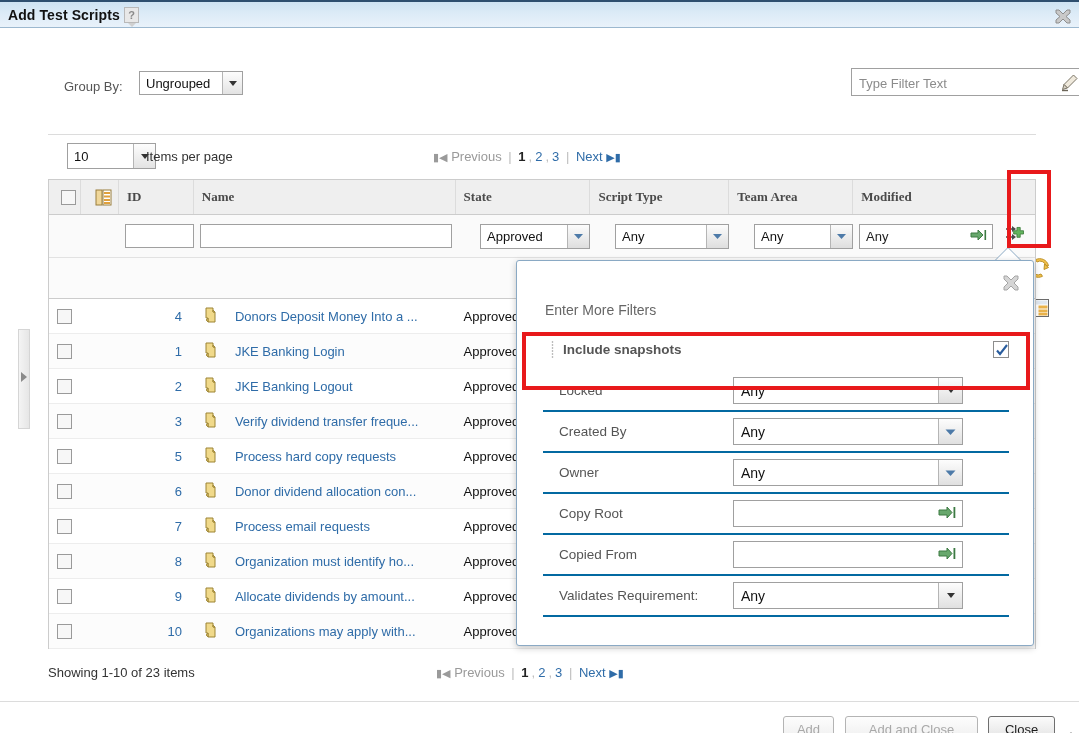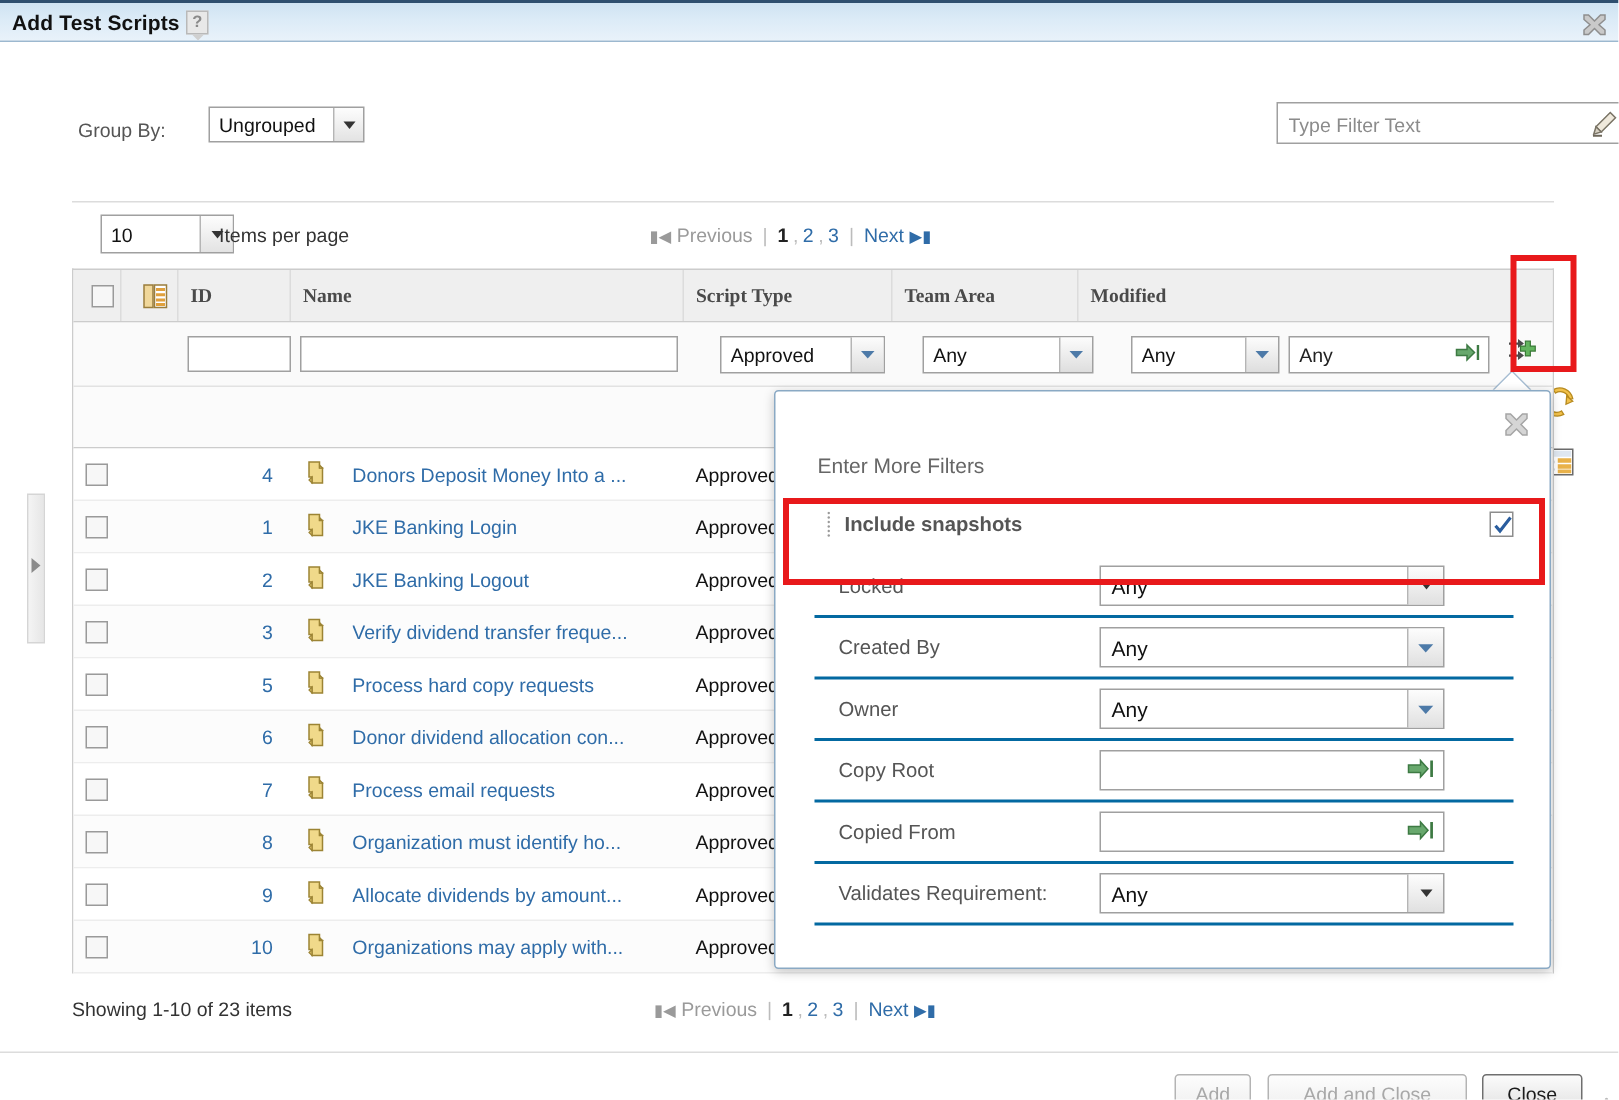--- a/index.html
+++ b/index.html
@@ -66,21 +66,21 @@
     border-top:5px solid transparent;
     border-bottom:5px solid transparent;
     border-left:6px solid #8b8b8b;
   }
 
   
   .groupby-row {
     position: absolute; left: 48px; top: 42px; width: 980px; height: 32px;
   }
   .lbl-muted { color:#555; font-size:13px; }
-  .groupby-label { position:absolute; left:4px; top:8px;text-align:center; }
+  .groupby-label { position:absolute; left:16px; top:8px;text-align:center; }
   .combo {
     position: absolute;
     border: 1px solid #a0a0a0; background:#fff;
     box-sizing: border-box;
     display:flex; align-items:center;margin-left:19px;
   }
   .combo .val { padding-left:6px; font-size:13px; color:#111; flex:1;
                 white-space:nowrap; overflow:hidden; }
   .combo .btn {
     width: 19px; height: 100%;
@@ -402,20 +402,21 @@
             <rect x="1" y="1" width="6" height="15" fill="#f0d79a" stroke="#9a7e3c"></rect>
             <rect x="8" y="1" width="8" height="15" fill="#fff" stroke="#9a7e3c"></rect>
             <rect x="9" y="3" width="6" height="2" fill="#e0a03c"></rect>
             <rect x="9" y="6.5" width="6" height="2" fill="#e0a03c"></rect>
             <rect x="9" y="10" width="6" height="2" fill="#e0a03c"></rect>
             <rect x="9" y="13" width="6" height="2" fill="#e0a03c"></rect>
           </svg>
         </div>
         <div class="cell c-id">ID</div>
         <div class="cell c-name">Name</div>
+        <div class="cell c-state">State</div>
         <div class="cell c-type">Script Type</div>
         <div class="cell c-team">Team Area</div>
         <div class="cell c-mod">Modified</div>
         <div class="cell c-act"></div>
       </div>
 
       <div class="grid-filter">
         <div class="cell c-chk"></div>
         <div class="cell c-ic"></div>
         <div class="cell c-id">

